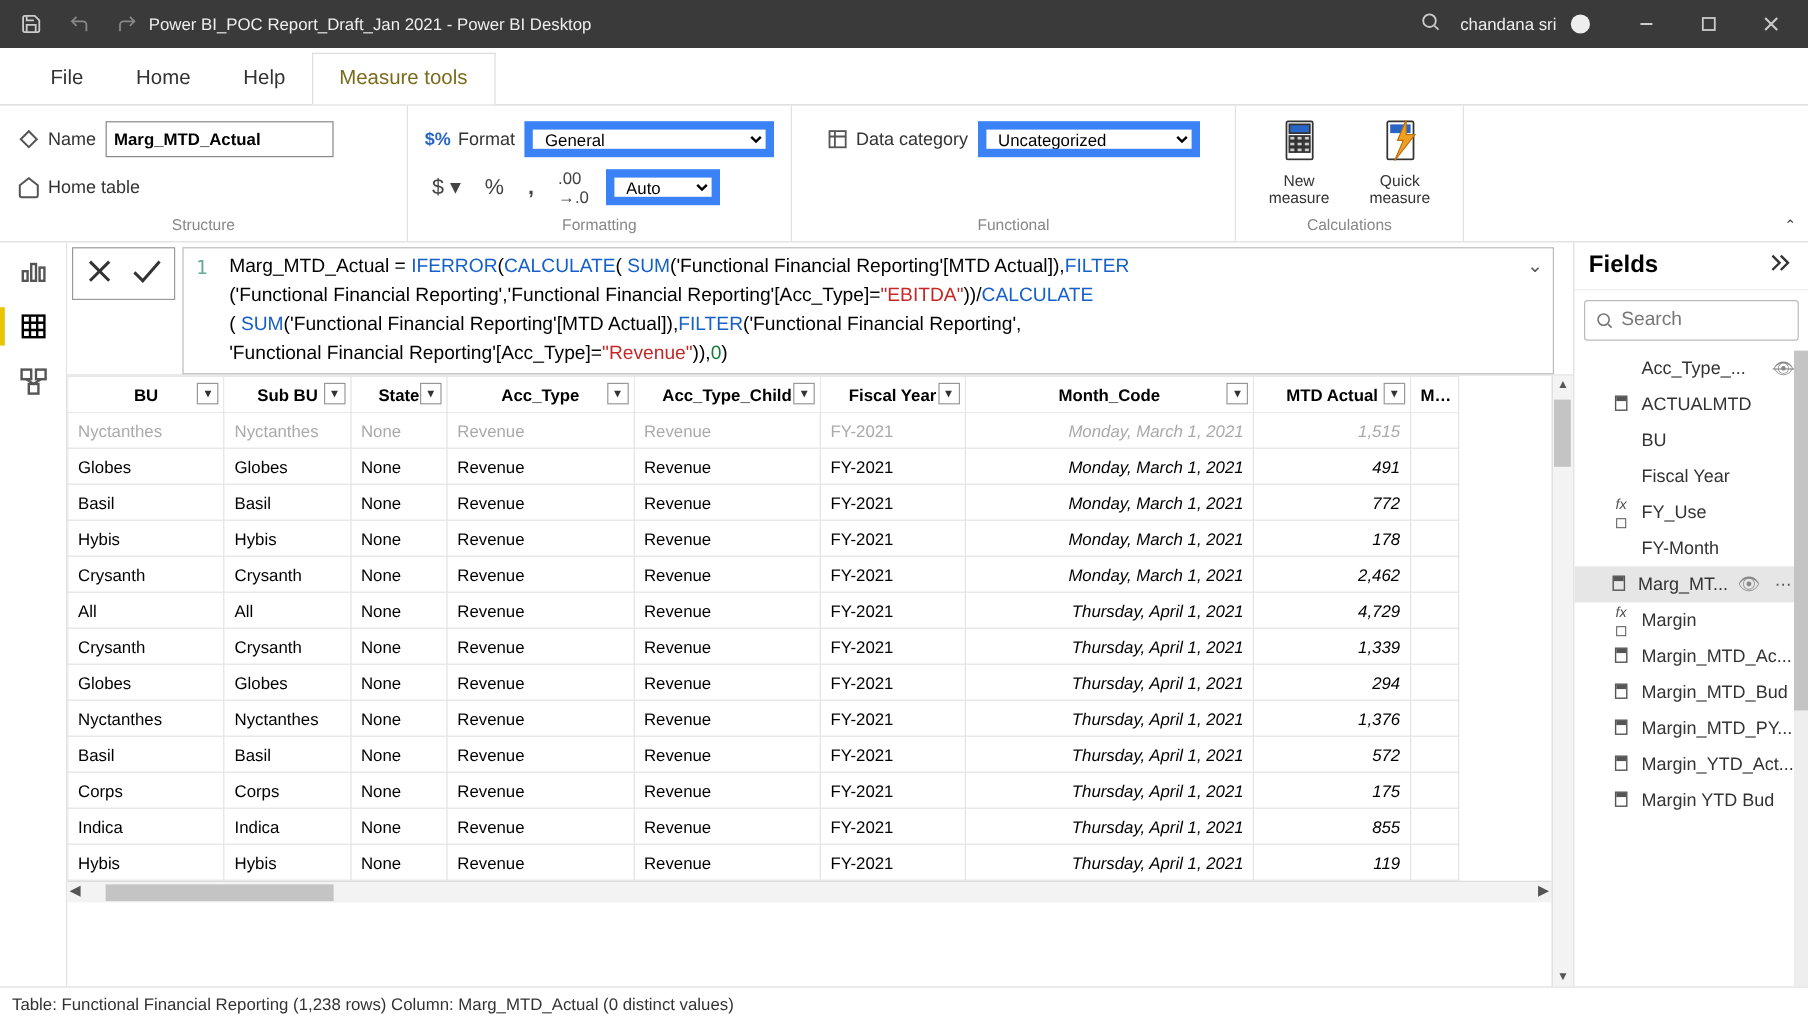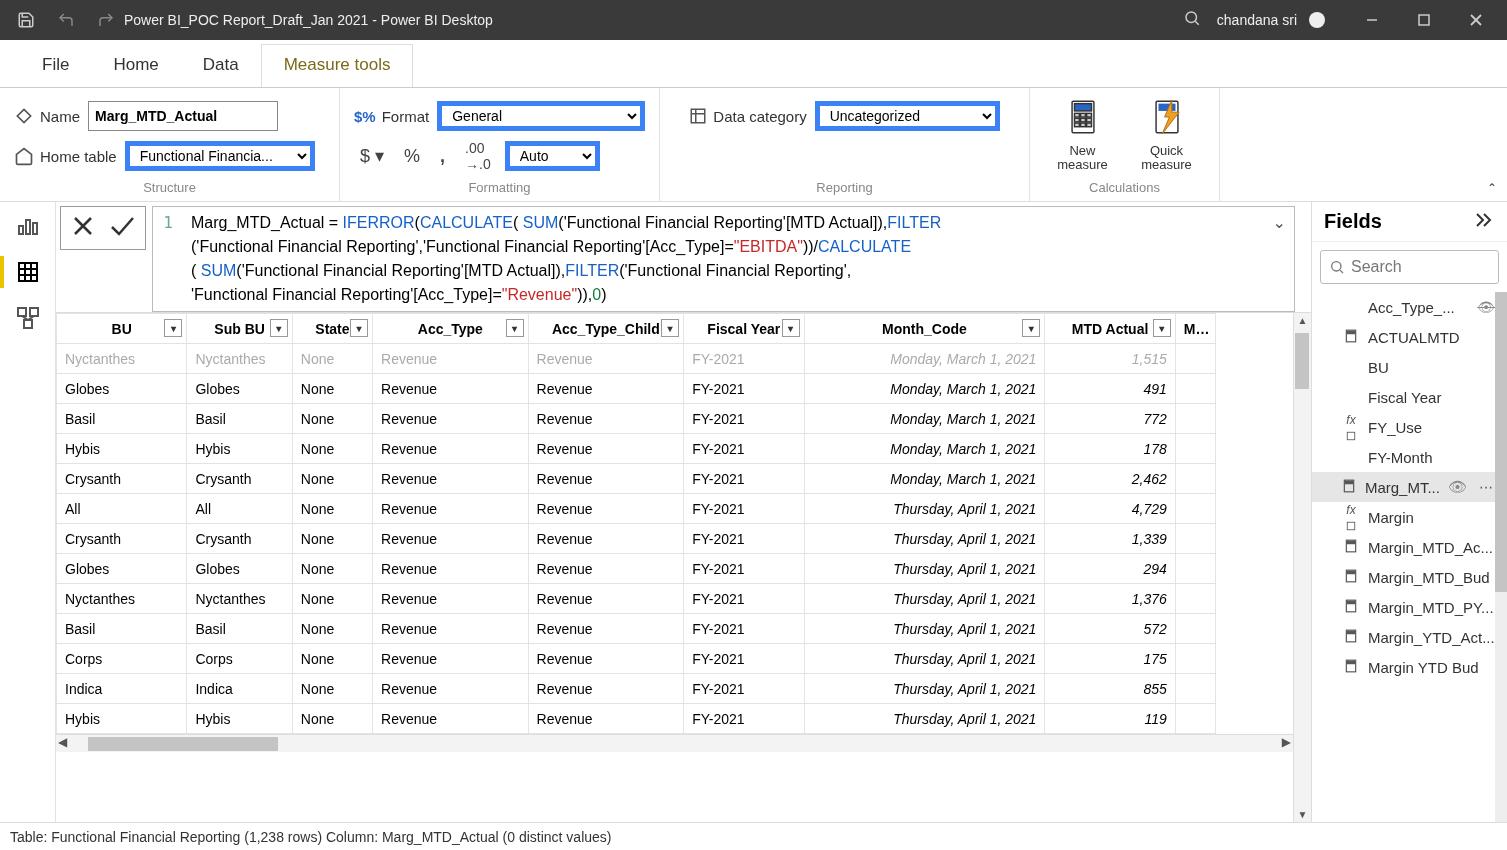--- a/index.html
+++ b/index.html
@@ -23,21 +23,21 @@
   .menu-item.active { border-bottom: 4px solid #e8c500; text-align: center; }
   .menu-item.ctx.box { background:#fff; border:1px solid #ddd; border-bottom:none; }
 
   
   .ribbon { display: flex; border-bottom: 1px solid #ddd; background:#fff; }
   .ribbon-group { border-right: 1px solid #e2e2e2; padding: 8px 14px 2px; display:flex; flex-direction:column; position:relative; }
   .ribbon-row { display:flex; align-items:center; gap:8px; min-height:40px; }
   .ribbon-label-bottom { text-align:center; font-size:13px; color:#888; padding:4px 0; }
   .field-label { font-size:15px; color:#333; display:flex; align-items:center; gap:6px; }
   .text-input { border:1px solid #888; height:30px; padding:0 6px; font-size:14px; width:190px;font-weight:bold; }
-  .select { border:5px solid #3b82f6; height:30px; padding:0 6px; font-size:14px; background:#fff; }
+  .select { border:7px solid #3b82f6; height:30px; padding:0 6px; font-size:14px; background:#fff; }
   .mini-btn { font-size:18px; color:#444; padding:0 6px; }
   .calc-btn { display:flex; flex-direction:column; align-items:center; gap:4px; width:70px; font-size:13px; color:#333; text-align:center; line-height:1.1; }
   .calc-ico { font-size:26px; }
   .expand-caret { position:absolute; right:10px; bottom:6px; color:#444; font-size:12px; }
 
   .ribbon-wrap { position:relative; }
 
   
   .below-ribbon { display:flex; flex:1; min-height:0; }
 
@@ -150,21 +150,21 @@
           <line x1="2" y1="2" x2="12" y2="12" stroke="#ccc" stroke-width="1.8"></line>
           <line x1="12" y1="2" x2="2" y2="12" stroke="#ccc" stroke-width="1.8"></line>
         </svg>
       </div>
   </div>
 </div>
 
 <div class="menubar">
   <div class="menu-item">File</div>
   <div class="menu-item">Home</div>
-  <div class="menu-item">Data</div>
+  <div class="menu-item">Help</div>
   <div class="menu-item ctx box active">Measure tools</div>
 </div>
 
 <div class="ribbon-wrap">
 <div class="ribbon">
   <div class="ribbon-group" style="width:340px">
     <div class="ribbon-row">
       <span class="field-label">
         <svg width="20" height="20" viewBox="0 0 24 24" fill="none" stroke="#555" stroke-width="2">
               <path d="M20 12l-8 8-8-8 8-8z"></path>
@@ -173,21 +173,20 @@
       </span>
       <input class="text-input" value="Marg_MTD_Actual" style="">
     </div>
     <div class="ribbon-row">
       <span class="field-label">
         <svg width="20" height="20" viewBox="0 0 24 24" fill="none" stroke="#555" stroke-width="2">
               <path d="M3 10l9-7 9 7v10a2 2 0 0 1-2 2H5a2 2 0 0 1-2-2z"></path>
             </svg>
         <span>Home table</span>
       </span>
-      <select class="select" style="width:190px"><option>Functional Financia...</option></select>
     </div>
     <div class="ribbon-label-bottom">Structure</div>
   </div>
   <div class="ribbon-group" style="width:320px">
     <div class="ribbon-row">
       <span class="field-label">
         <span style="color:#2965c7;font-weight:bold">$%</span>
             <span>Format</span>
       </span>
       <select class="select" style="flex:1"><option>General</option></select>
@@ -207,21 +206,21 @@
         <svg width="18" height="18" viewBox="0 0 24 24" fill="none" stroke="#555" stroke-width="2">
               <rect x="3" y="3" width="18" height="18"></rect>
               <line x1="3" y1="9" x2="21" y2="9"></line>
               <line x1="9" y1="3" x2="9" y2="21"></line>
             </svg>
         <span>Data category</span>
       </span>
       <select class="select" style="width:185px"><option>Uncategorized</option></select>
     </div>
     <div class="ribbon-row"></div>
-    <div class="ribbon-label-bottom">Reporting</div>
+    <div class="ribbon-label-bottom">Functional</div>
   </div>
   <div class="ribbon-group" style="width:190px">
     <div class="ribbon-row" style="gap:14px;justify-content:center;height:80px">
       <div class="calc-btn">
         <span class="calc-ico">
           <svg width="30" height="34" viewBox="0 0 24 28" fill="none" stroke="#333" stroke-width="1.2">
                 <rect x="3" y="1" width="18" height="26" rx="1" fill="#fff"></rect>
                 <rect x="5" y="3" width="14" height="6" fill="#2965c7"></rect>
                 <rect x="5" y="11" width="4" height="3" fill="#ccc"></rect>
                 <rect x="10" y="11" width="4" height="3" fill="#ccc"></rect>

